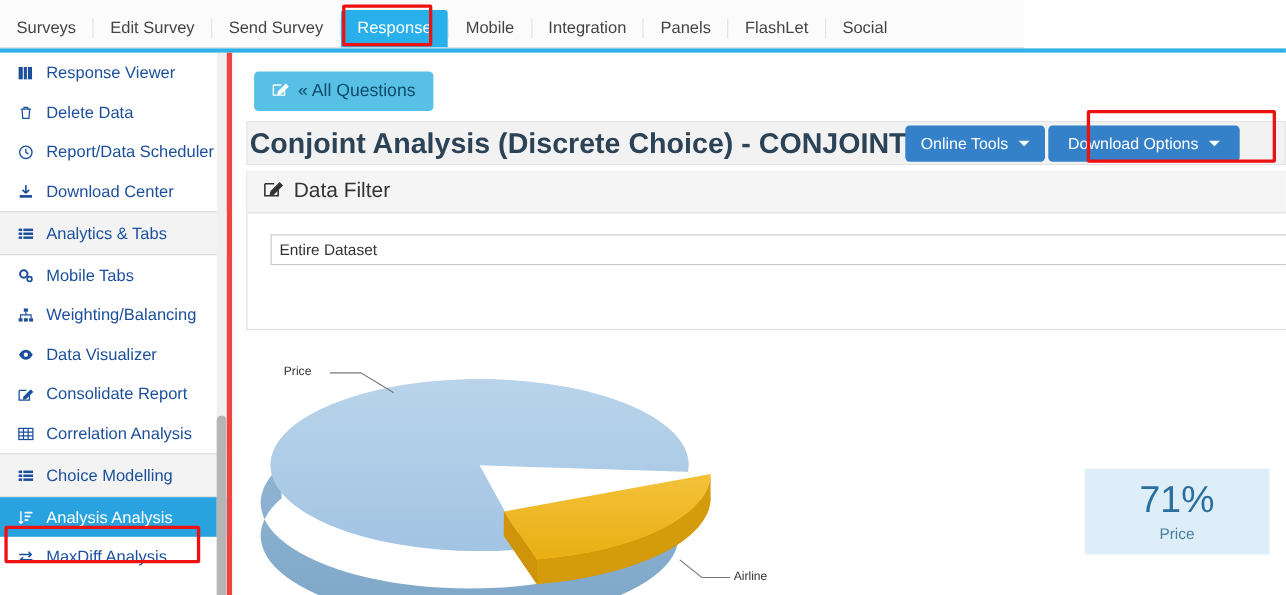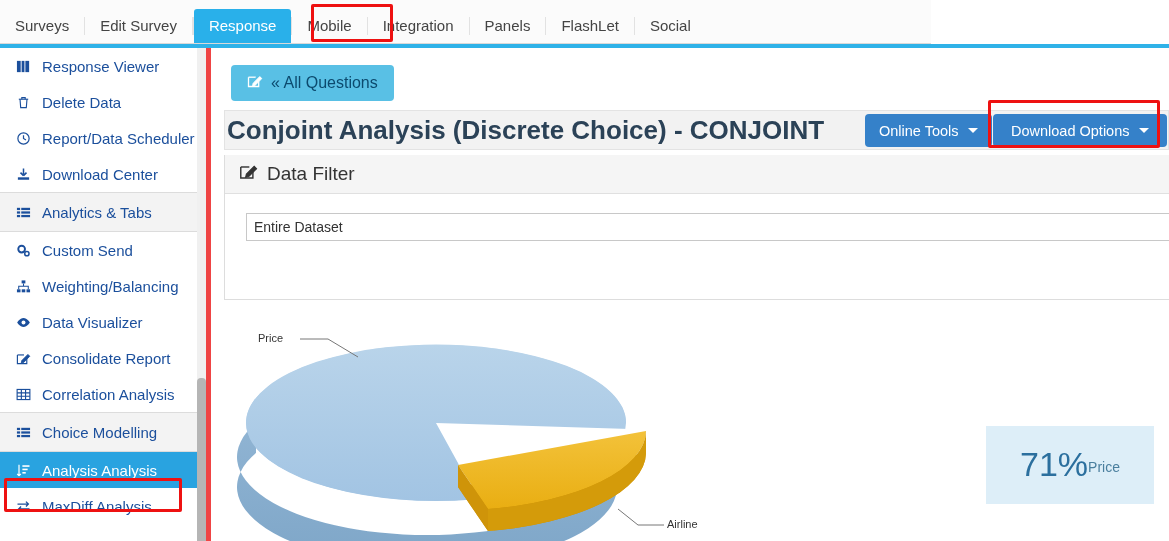--- a/index.html
+++ b/index.html
@@ -207,20 +207,21 @@
     color: #333333;
     white-space: nowrap;
   }
 
   
   .stat-box {
     position: absolute; left: 986px; top: 426px;
     width: 168px; height: 78px;
     background: #ddeef8;
     display: flex;
+    flex-direction: column;
     align-items: center;
     justify-content: center;
   }
   .stat-val {
     font-size: 34px;
     color: #2b6f9e;
     line-height: 1.05;
   }
   .stat-lbl {
     font-size: 14px;
@@ -229,20 +230,21 @@
   }
 </style>
 </head>
 <body>
 
 <div class="topbar" id="topbar">
     <div class="tab">Surveys</div>
     <div class="tab-sep"></div>
     <div class="tab">Edit Survey</div>
     <div class="tab-sep"></div>
+    <div class="tab">Send Survey</div>
     <div class="tab-sep"></div>
     <div class="tab active">Response</div>
     <div class="tab-sep"></div>
     <div class="tab">Mobile</div>
     <div class="tab-sep"></div>
     <div class="tab">Integration</div>
     <div class="tab-sep"></div>
     <div class="tab">Panels</div>
     <div class="tab-sep"></div>
     <div class="tab">FlashLet</div>
@@ -304,21 +306,21 @@
         </span>
         <span class="lbl">Analytics &amp; Tabs</span>
       </div>
       <div class="side-item">
         <span class="ico">
           <svg width="15" height="15" viewBox="0 0 16 16" fill="#1b4f9c">
             <circle cx="6" cy="6.5" r="3.6" fill="none" stroke="#1b4f9c" stroke-width="2"></circle>
             <circle cx="11.6" cy="11.4" r="2.3" fill="none" stroke="#1b4f9c" stroke-width="1.6"></circle>
           </svg>
         </span>
-        <span class="lbl">Custom Send</span>
+        <span class="lbl">Mobile Tabs</span>
       </div>
       <div class="side-item">
         <span class="ico">
           <svg width="15" height="15" viewBox="0 0 16 16" fill="#1b4f9c">
             <rect x="6" y="1.5" width="4" height="3.2"></rect>
             <rect x="1" y="11" width="3.8" height="3.2"></rect>
             <rect x="6.1" y="11" width="3.8" height="3.2"></rect>
             <rect x="11.2" y="11" width="3.8" height="3.2"></rect>
             <path d="M8 4.7v3M2.9 11V7.7h10.2V11" stroke="#1b4f9c" stroke-width="1.1" fill="none"></path>
           </svg>
@@ -401,26 +403,26 @@
           <path d="M1.5 4.2v9.3h10.2V8.3"></path>
         <path d="M6.2 10.2l6.6-6.6 2 2-6.6 6.6-2.6.6z" fill="#ffffff" stroke="#ffffff" stroke-width="1"></path>
       </svg>
     </span>
     <span>« All Questions</span>
   </button>
 
   <div class="title-bar">
     <div class="title-text">Conjoint Analysis (Discrete Choice) - CONJOINT</div>
 
-    <button class="btn-blue" style="left:640px; top:3px;text-align:right;">
+    <button class="btn-blue" style="left:598px; top:3px;text-align:right;">
       <span>Online Tools</span>
       <span class="caret"></span>
     </button>
 
-    <button class="btn-blue" style="left:768px; top:3px; padding:0 18px;">
+    <button class="btn-blue" style="left:728px; top:3px; padding:0 18px;">
       <span>Download Options</span>
       <span class="caret"></span>
     </button>
   </div>
 
   <div class="panel">
     <div class="panel-head">
       <span>
         <svg width="19" height="19" viewBox="0 0 16 16" fill="none" stroke="#333333" stroke-width="1.2">
           <path d="M1.5 4.2h7.2"></path>

